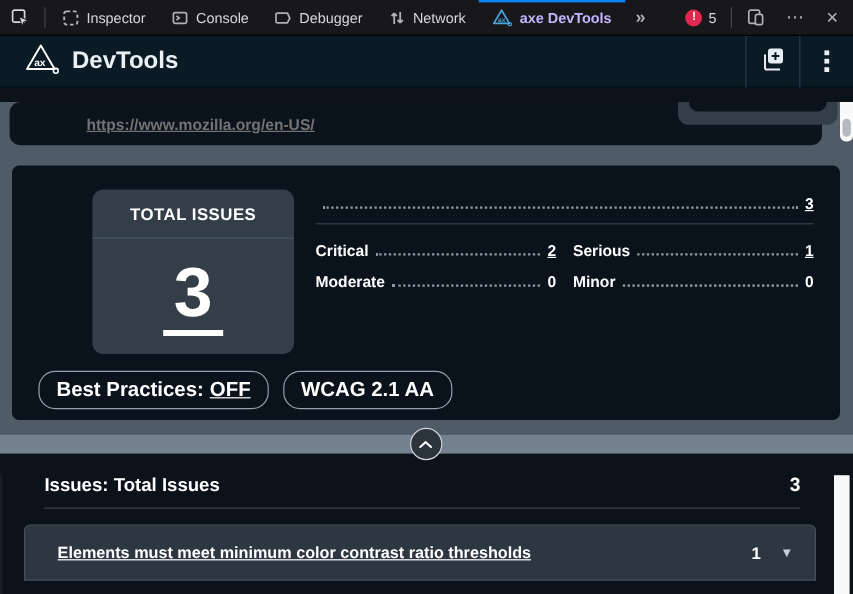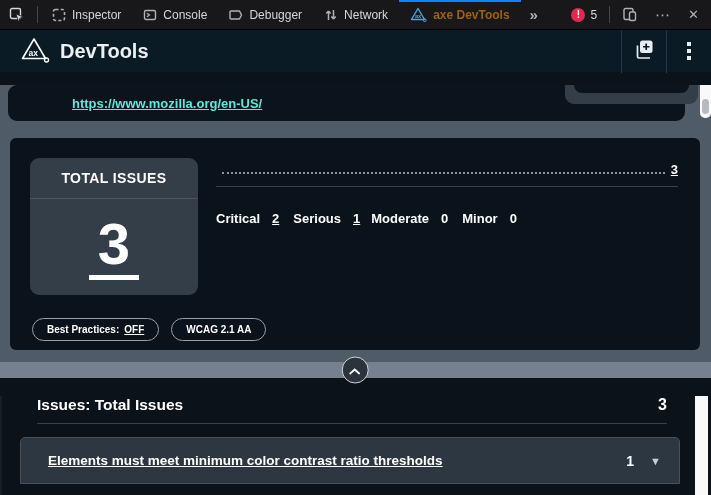--- a/index.html
+++ b/index.html
@@ -7,21 +7,21 @@
               font-family:"Liberation Sans", sans-serif; }
 
   
   .tabbar { height:30px; background:#18181b; display:flex; align-items:center;
             font-size:12px; color:#d7d7db; border-bottom:1px solid #000; }
   .tb-btn { display:flex; align-items:center; justify-content:center; height:100%;
             padding:0 9px; cursor:pointer; }
   .tb-divider { width:1px; height:17px; background:#45454a; margin:0 3px; }
   .tab { display:flex; align-items:center; gap:6px; height:100%; padding:0 11px;
          position:relative; cursor:pointer; white-space:nowrap; }
-  .tab.active { color:#a16207; font-weight:bold; }
+  .tab.active { color:#c4b5fd; font-weight:bold; }
   .tab.active::before { content:""; position:absolute; top:0; left:0; right:0;
                         height:2px; background:#0a84ff; }
   .tab svg, .tb-btn svg { display:block; }
   .tb-spacer { flex:1; }
   .err-badge { width:14px; height:14px; border-radius:50%; background:#e22850;
                color:#fff; font-size:10px; font-weight:bold; display:flex;
                align-items:center; justify-content:center; }
   .err-count { margin-left:5px; }
   .tb-icon-text { font-size:15px; color:#b1b1b3; line-height:1; }
 
@@ -42,48 +42,48 @@
                  background:#333e48; border-radius:0 0 9px 9px; overflow:hidden; }
   .partial-btn .inner { position:absolute; top:0; left:9px; right:9px; height:8px;
                         background:#0b141d; border-radius:0 0 8px 8px; }
   .partial-scroll { position:absolute; top:0; right:0; width:11px; height:33px;
                     background:#f9f9fa; border-radius:0 0 5px 5px; }
   .partial-scroll .thumb { position:absolute; left:2px; right:2px; bottom:4px;
                            height:15px; background:#b4bac0; border-radius:4px; }
 
   .url-card { margin:12px 26px 0 8px; height:36px; background:#0b141d;
               border-radius:9px; display:flex; align-items:center; padding-left:20px; }
-  .url-link { color:#5eead4; font-size:13px; font-weight:bold; text-decoration:underline;
+  .url-link { color:#737373; font-size:13px; font-weight:bold; text-decoration:underline;
               cursor:pointer;padding-left:44px; }
 
   .summary-card { margin:17px 11px 0 10px; height:212px; background:#0a121b;
-                  border-radius:6px; position:relative; display:flex; }
+                  border-radius:6px; position:relative; display:flex;padding-left:47px; }
   .total-tile { margin:20px 0 0 20px; width:168px; height:137px; background:#333e48;
                 border-radius:9px; display:flex; flex-direction:column; }
   .total-label { height:41px; display:flex; align-items:center; justify-content:center;
                  color:#fff; font-size:14px; font-weight:bold; letter-spacing:.4px;
                  border-bottom:1px solid #4a555f; }
   .total-num-wrap { flex:1; display:flex; align-items:center; justify-content:center; }
   .total-num { color:#fff; font-size:58px; font-weight:bold; line-height:1;
                border-bottom:5px solid #fff; padding:0 9px 2px; }
 
   .sum-right { flex:1; margin:24px 22px 0 18px; color:#fff; font-size:13px;
                font-weight:bold; }
   .leader-row { display:flex; align-items:flex-end; }
   .leader { flex:1; border-bottom:2px dotted #8d97a1; margin:0 6px 3px 6px; }
   .val-link { text-decoration:underline; cursor:pointer; }
   .sum-divider { border-top:1px solid #39434d; margin-top:9px; }
-  .sev-grid { margin-top:24px; display:flex; gap:11px; }
+  .sev-grid { margin-top:14px; display:flex; flex-direction:column; gap:11px; }
   .sev-row { display:flex; gap:14px; }
   .sev-cell { flex:1; display:flex; align-items:flex-end; }
   .auto-label { letter-spacing:.3px; }
 
   .chips { position:absolute; left:22px; bottom:9px; display:flex; gap:12px; }
   .chip { border:1px solid #97a1ab; border-radius:14px; padding:5px 14px;
-          color:#fff; font-size:10px; font-weight:bold; display:flex;
+          color:#fff; font-size:17px; font-weight:bold; display:flex;
           align-items:center; cursor:pointer; background:transparent; }
   .chip .emph { text-decoration:underline; margin-left:5px; }
 
   
   .splitter { height:16px; background:#75818e; position:relative; }
   .collapse-btn { position:absolute; left:50%; top:50%; transform:translate(-53%,-50%);
                   width:27px; height:27px; border-radius:50%; background:#2b343d;
                   border:1.5px solid #cfd4d9; display:flex; align-items:center;
                   justify-content:center; cursor:pointer; }
 

